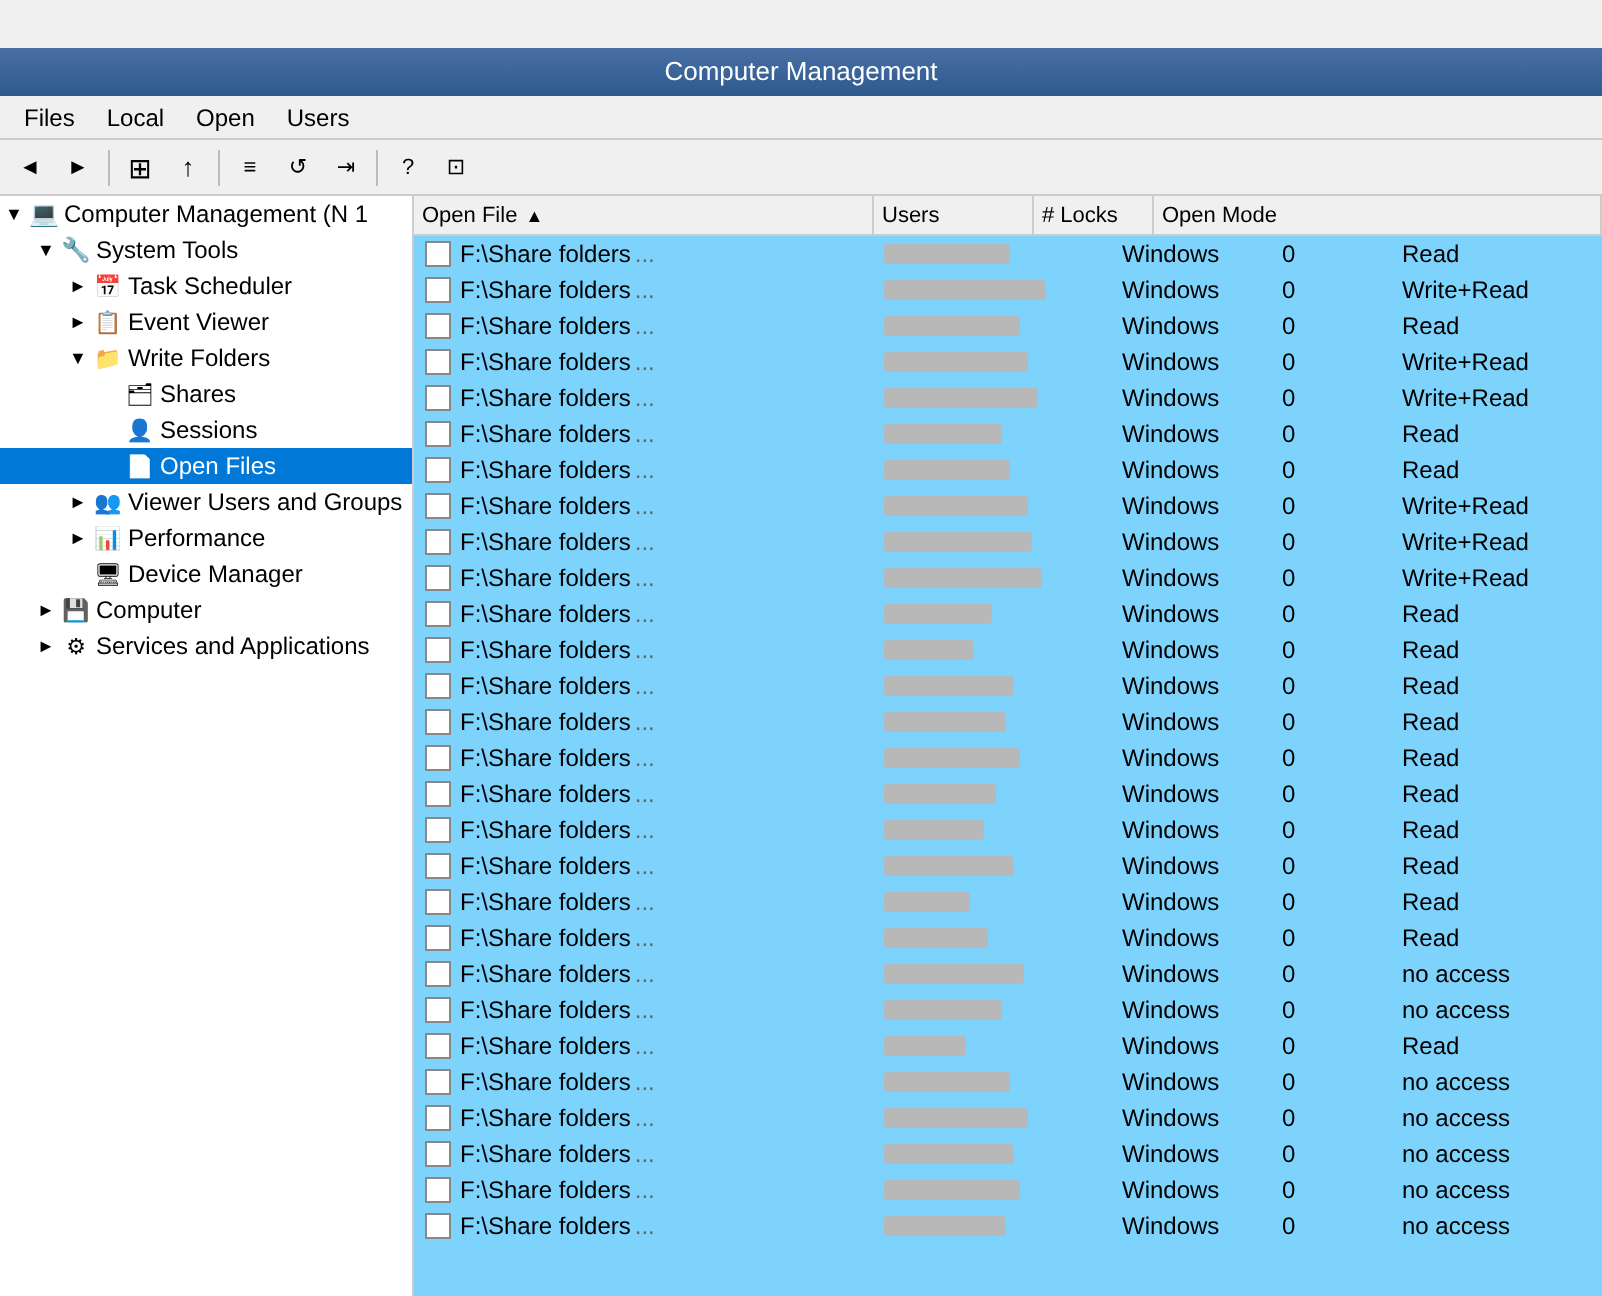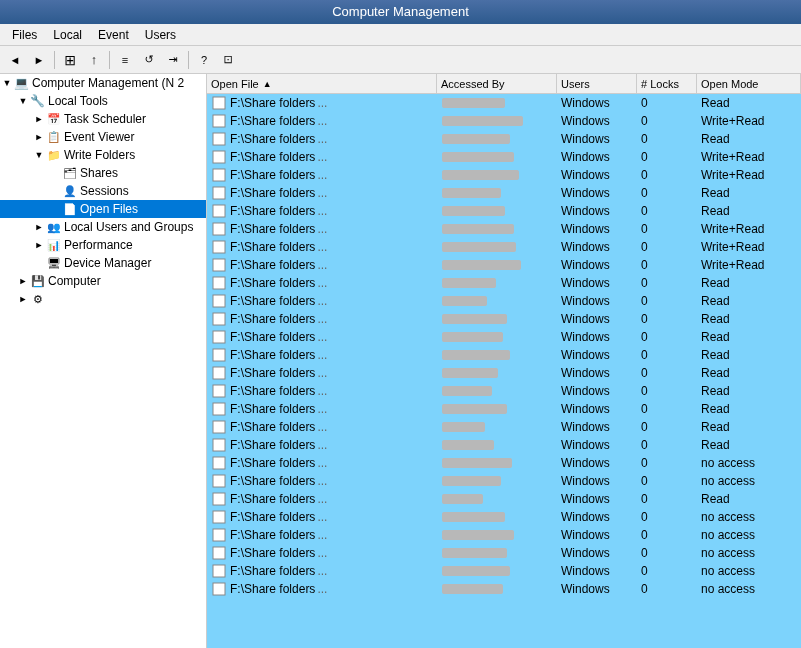--- a/index.html
+++ b/index.html
@@ -15,20 +15,21 @@
     
     .title-bar {
       background: linear-gradient(to bottom, #4a6fa5, #2d5a8e);
       color: white;
       text-align: center;
       padding: 4px 0;
       font-size: 13px;
       font-weight: normal;
       height: 24px;
       line-height: 16px;
+      margin-top: 24px;
     }
 
     
     .menu-bar {
       background: #f0f0f0;
       border-bottom: 1px solid #ccc;
       display: flex;
       align-items: center;
       padding: 2px 4px;
       height: 22px;
@@ -220,21 +221,21 @@
 </head>
 <body>
 
 <div class="title-bar">
   <span>Computer Management</span>
 </div>
 
 <div class="menu-bar">
   <span class="menu-item">Files</span>
   <span class="menu-item">Local</span>
-  <span class="menu-item">Event</span>
+  <span class="menu-item">Open</span>
   <span class="menu-item">Users</span>
 </div>
 
 <div class="toolbar">
   <button class="toolbar-btn" title="Back">◄</button>
   <button class="toolbar-btn" title="Forward">►</button>
   <div class="toolbar-separator"></div>
   <button class="toolbar-btn" title="Show/Hide Console Tree" style="font-size:14px;">⊞</button>
   <button class="toolbar-btn" title="Up" style="font-size:13px;">↑</button>
   <div class="toolbar-separator"></div>
@@ -246,28 +247,28 @@
   <button class="toolbar-btn" title="Extra">⊡</button>
 </div>
 
 <div class="main-layout">
 
   <div class="tree-panel">
 
     <div class="tree-item">
       <span class="tree-expand">▼</span>
       <span class="tree-icon icon-computer">💻</span>
-      <span class="tree-label">Computer Management (N 2</span>
+      <span class="tree-label">Computer Management (N 1</span>
     </div>
 
     <div class="tree-item">
       <span class="tree-indent"></span>
       <span class="tree-expand">▼</span>
       <span class="tree-icon icon-system">🔧</span>
-      <span class="tree-label">Local Tools</span>
+      <span class="tree-label">System Tools</span>
     </div>
 
     <div class="tree-item">
       <span class="tree-indent"></span>
       <span class="tree-indent"></span>
       <span class="tree-expand">►</span>
       <span class="tree-icon" style="font-size:11px;">📅</span>
       <span class="tree-label">Task Scheduler</span>
     </div>
 
@@ -312,21 +313,21 @@
       <span class="tree-expand" style="opacity:0;">►</span>
       <span class="tree-icon" style="font-size:11px;">📄</span>
       <span class="tree-label">Open Files</span>
     </div>
 
     <div class="tree-item">
       <span class="tree-indent"></span>
       <span class="tree-indent"></span>
       <span class="tree-expand">►</span>
       <span class="tree-icon icon-users" style="font-size:11px;">👥</span>
-      <span class="tree-label">Local Users and Groups</span>
+      <span class="tree-label">Viewer Users and Groups</span>
     </div>
 
     <div class="tree-item">
       <span class="tree-indent"></span>
       <span class="tree-indent"></span>
       <span class="tree-expand">►</span>
       <span class="tree-icon icon-perf" style="font-size:11px;">📊</span>
       <span class="tree-label">Performance</span>
     </div>
 
@@ -342,33 +343,31 @@
       <span class="tree-indent"></span>
       <span class="tree-expand">►</span>
       <span class="tree-icon" style="font-size:11px;">💾</span>
       <span class="tree-label">Computer</span>
     </div>
 
     <div class="tree-item">
       <span class="tree-indent"></span>
       <span class="tree-expand">►</span>
       <span class="tree-icon" style="font-size:11px;">⚙</span>
+      <span class="tree-label">Services and Applications</span>
     </div>
 
   </div>
 
   <div class="list-panel">
 
     <div class="list-header">
       <div class="col-header col-open-file">
         <span>Open File</span>
         <span class="sort-arrow">▲</span>
-      </div>
-      <div class="col-header col-accessed-by">
-        <span>Accessed By</span>
       </div>
       <div class="col-header col-type">
         <span>Users</span>
       </div>
       <div class="col-header col-locks">
         <span># Locks</span>
       </div>
       <div class="col-header col-open-mode">
         <span>Open Mode</span>
       </div>

